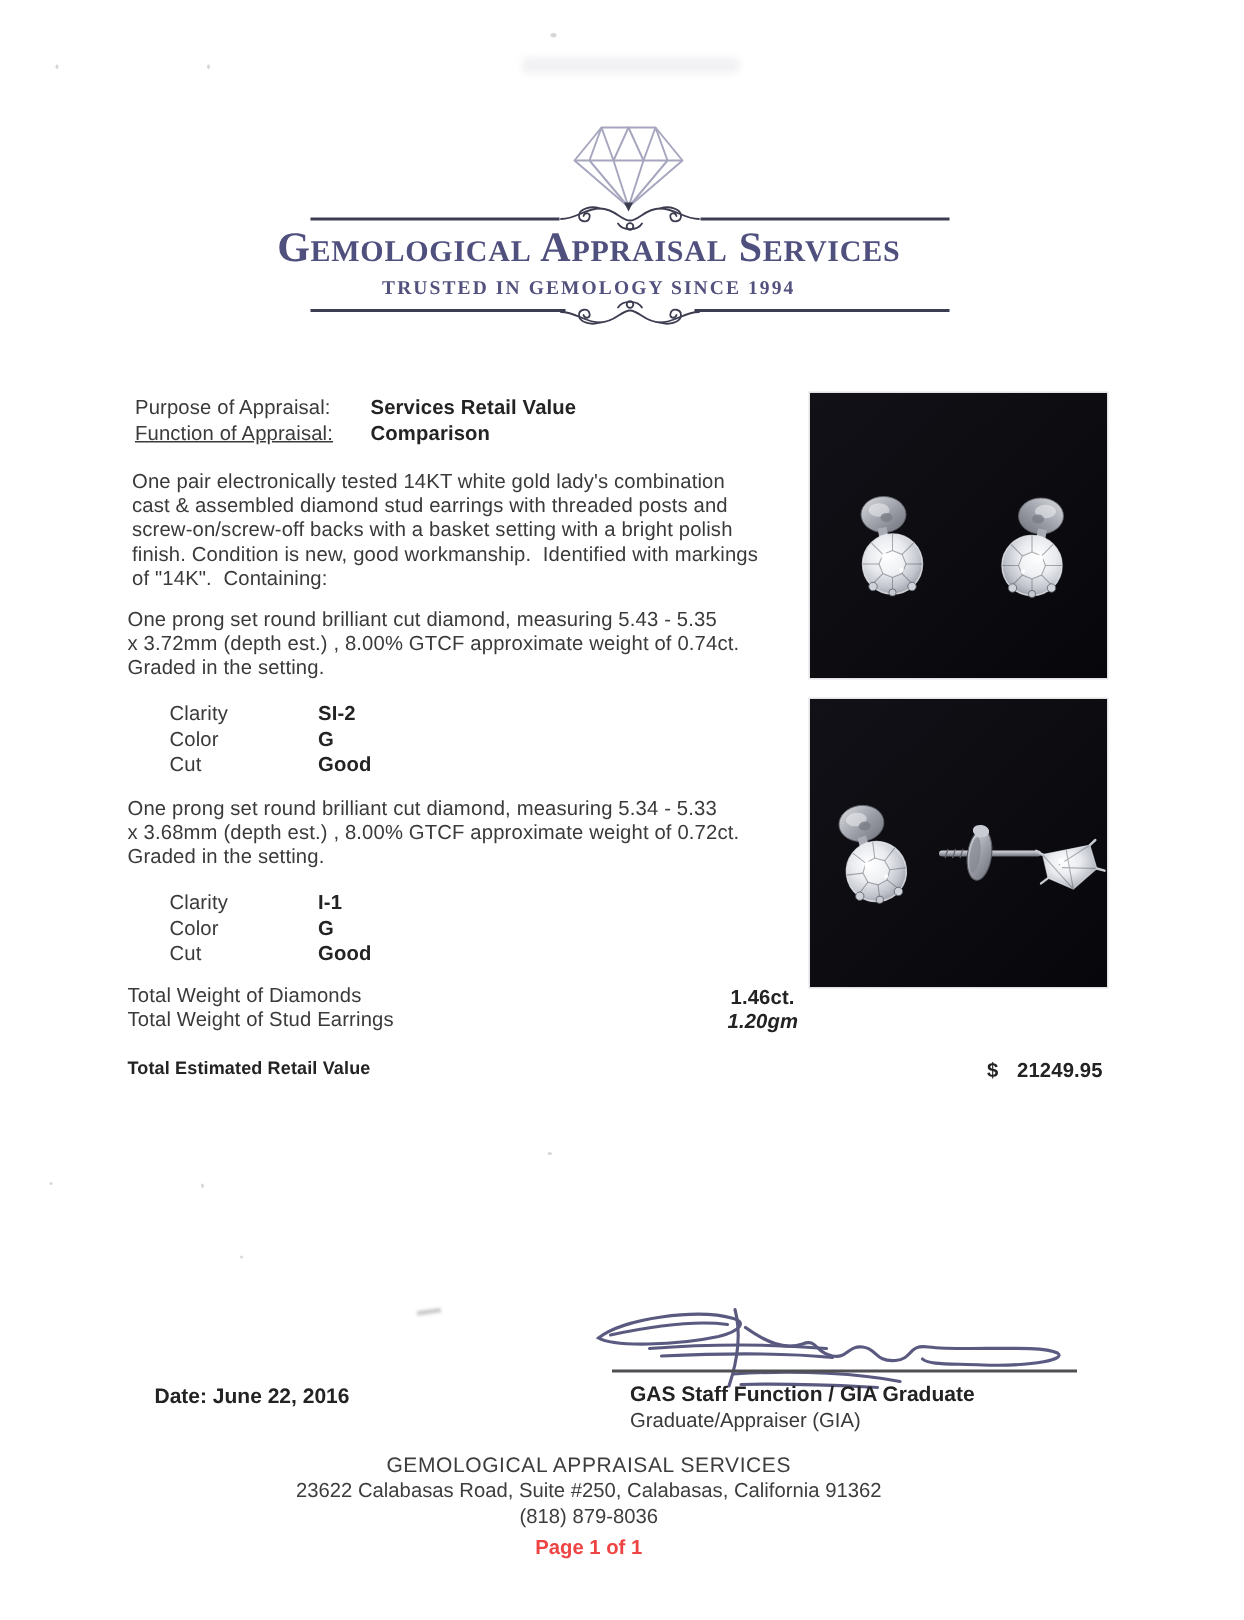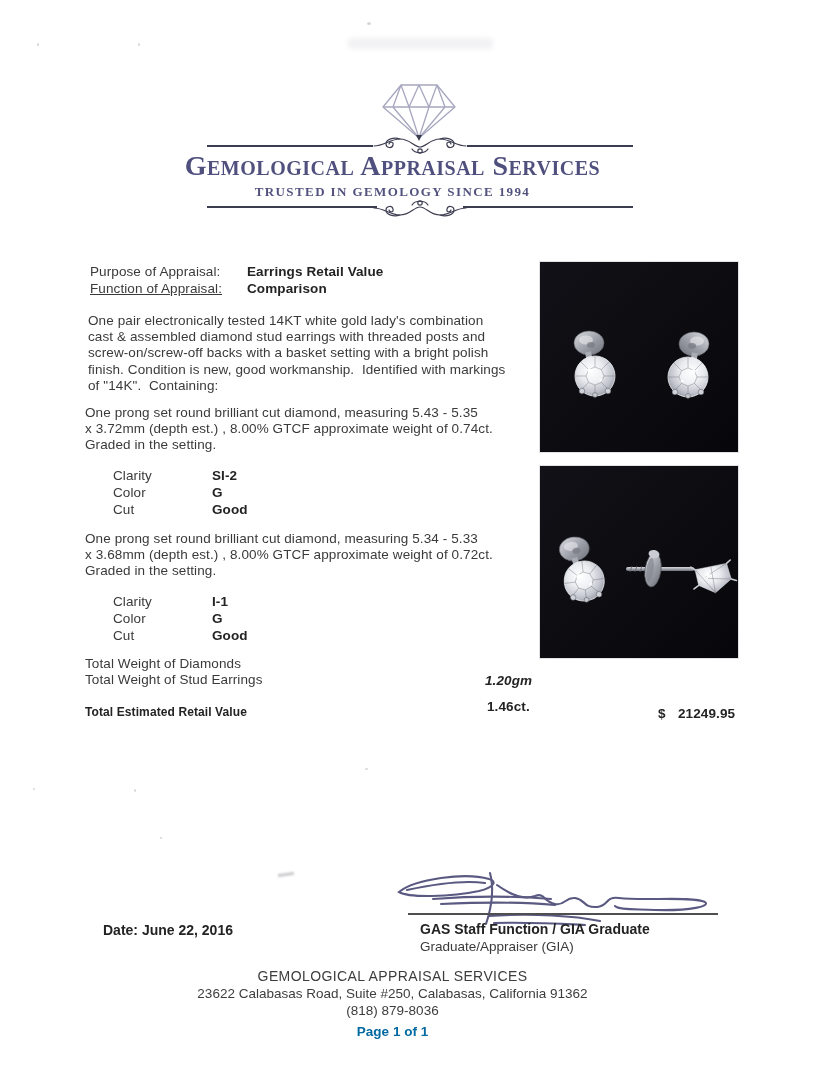--- a/index.html
+++ b/index.html
@@ -27,21 +27,21 @@
   .photo{position:absolute;box-shadow:0 0 0 1px #e2e2e4;}
   
   .sig-line{position:absolute;left:408px;top:913px;width:310px;height:2px;background:#4f4f52;}
   .signer-title{position:absolute;left:420px;top:921px;font-size:14px;font-weight:700;color:#232323;}
   .signer-cred{position:absolute;left:420px;top:939px;font-size:13.5px;color:#3a3a3a;}
   .date-line{position:absolute;left:85px;top:922px;font-size:14px;font-weight:700;color:#232323;padding-left:18px;}
   .footer{position:absolute;left:0;width:100%;text-align:center;color:#3d3d3d;}
   .footer-company{top:968px;font-size:14px;letter-spacing:.4px;}
   .footer-address{top:986px;font-size:13.5px;}
   .footer-phone{top:1003px;font-size:13.5px;}
-  .footer-page{top:1024px;font-size:13.5px;font-weight:700;color:#0369a1;text-align:center;}
+  .footer-page{top:1024px;font-size:13.5px;font-weight:700;color:#ef4444;text-align:center;}
   
   .smudge{position:absolute;background:#ededf0;filter:blur(2.5px);opacity:.75;border-radius:4px;}
   .speck{position:absolute;background:#d7d7da;border-radius:50%;}
   .dash{position:absolute;background:#c9c9cc;filter:blur(1px);transform:rotate(-8deg);}
 </style>
 </head>
 <body>
 
 <div class="page">
 
@@ -86,21 +86,21 @@
     <g fill="none" stroke="#3d3d52" stroke-width="1.2" stroke-linecap="round">
       <path d="M2,11 C12,11 18,4 28,4 C38,4 42,12 48,12 C54,12 58,4 68,4 C78,4 84,11 94,11"></path>
       <path d="M28,4 C22,2 14,4 14,9 C14,13 20,14 21,10 C22,7 18,6 17,9"></path>
       <path d="M68,4 C74,2 82,4 82,9 C82,13 76,14 75,10 C74,7 78,6 79,9"></path>
       <path d="M40,14 C43,19 53,19 56,14"></path>
       <circle cx="48" cy="16" r="2.2"></circle>
     </g>
   </svg>
 
   <div class="abs doc" style="left:90px;top:264px;">Purpose of Appraisal:</div>
-  <div class="abs doc b" style="left:247px;top:264px;">Earrings Retail Value</div>
+  <div class="abs doc b" style="left:247px;top:264px;">Services Retail Value</div>
   <div class="abs doc" style="left:90px;top:281px;text-decoration:underline;">Function of Appraisal:</div>
   <div class="abs doc b" style="left:247px;top:281px;">Comparison</div>
 
   <div class="abs doc para" style="left:88px;top:313px;">One pair electronically tested 14KT white gold lady's combination
 cast &amp; assembled diamond stud earrings with threaded posts and
 screw-on/screw-off backs with a basket setting with a bright polish
 finish. Condition is new, good workmanship.  Identified with markings
 of "14K".  Containing:</div>
 
   <div class="abs doc para" style="left:85px;top:405px;">One prong set round brilliant cut diamond, measuring 5.43 - 5.35
@@ -117,21 +117,21 @@
 x 3.68mm (depth est.) , 8.00% GTCF approximate weight of 0.72ct.
 Graded in the setting.</div>
   <div class="abs doc" style="left:113px;top:594px;">Clarity</div>
   <div class="abs doc b" style="left:212px;top:594px;">I-1</div>
   <div class="abs doc" style="left:113px;top:611px;">Color</div>
   <div class="abs doc b" style="left:212px;top:611px;">G</div>
   <div class="abs doc" style="left:113px;top:628px;">Cut</div>
   <div class="abs doc b" style="left:212px;top:628px;">Good</div>
 
   <div class="abs doc" style="left:85px;top:656px;">Total Weight of Diamonds</div>
-  <div class="abs doc b" style="left:487px;top:657px;margin-top:42px;">1.46ct.</div>
+  <div class="abs doc b" style="left:487px;top:657px;">1.46ct.</div>
   <div class="abs doc" style="left:85px;top:672px;">Total Weight of Stud Earrings</div>
   <div class="abs doc b" style="left:485px;top:673px;font-style:italic;">1.20gm</div>
 
   <div class="abs doc b" style="left:85px;top:704px;font-size:12px;">Total Estimated Retail Value</div>
   <div class="abs doc b" style="left:658px;top:706px;">$</div>
   <div class="abs doc b" style="left:678px;top:706px;">21249.95</div>
 
   <svg width="0" height="0" style="position:absolute">
     <defs>
       <radialGradient id="diamGrad" cx="40%" cy="35%" r="75%">

